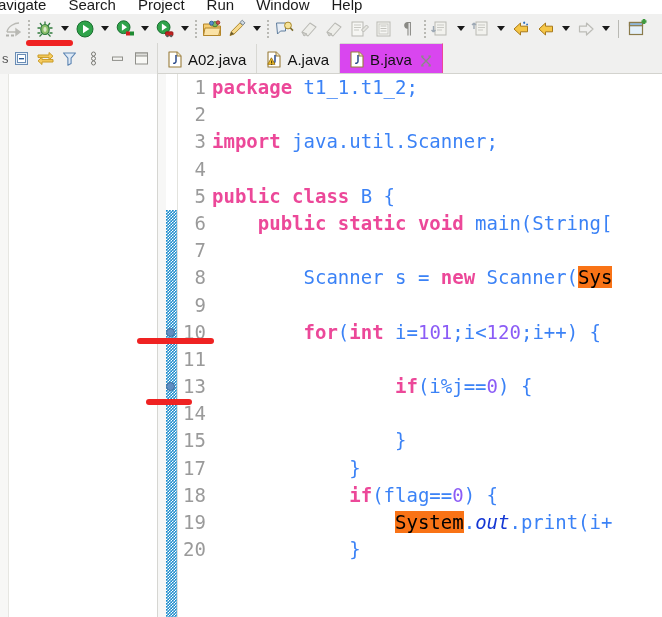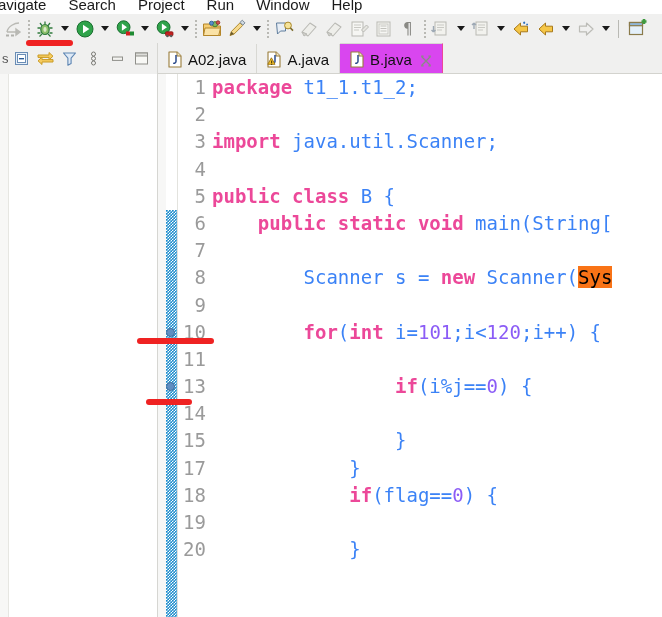--- a/index.html
+++ b/index.html
@@ -428,21 +428,21 @@
         <div class="row"><span class="ln">7</span><span class="src"></span></div>
         <div class="row"><span class="ln">8</span><span class="src"><span class="pln">        Scanner s = </span><span class="kw">new</span><span class="pln"> Scanner(</span><span class="occ">Sys</span></span></div>
         <div class="row"><span class="ln">9</span><span class="src"></span></div>
         <div class="row"><span class="ln">10</span><span class="src"><span class="pln">        </span><span class="kw">for</span><span class="pln">(</span><span class="kw">int</span><span class="pln"> i=</span><span class="fld">101</span><span class="pln">;i&lt;</span><span class="fld">120</span><span class="pln">;i++) {</span></span></div>
         <div class="row"><span class="ln">11</span></div>
         <div class="row"><span class="ln">13</span><span class="src"><span class="pln">                </span><span class="kw">if</span><span class="pln">(i%j==</span><span class="fld">0</span><span class="pln">) {</span></span></div>
         <div class="row"><span class="ln">14</span></div>
         <div class="row"><span class="ln">15</span><span class="src"><span class="pln">                }</span></span></div>
         <div class="row"><span class="ln">17</span><span class="src"><span class="pln">            }</span></span></div>
         <div class="row"><span class="ln">18</span><span class="src"><span class="pln">            </span><span class="kw">if</span><span class="pln">(flag==</span><span class="fld">0</span><span class="pln">) {</span></span></div>
-        <div class="row"><span class="ln">19</span></div>
+        <div class="row"><span class="ln">19</span><span class="src"><span class="pln">                </span><span class="occ">System</span><span class="pln">.</span><span class="stat">out</span><span class="pln">.print(i+</span></span></div>
         <div class="row"><span class="ln">20</span><span class="src"><span class="pln">            }</span></span></div>
       </div>
   </div>
 
   <div id="redmarks">
       <div class="redmark" style="left: 26px; top: 40px; width: 47px; height: 6px;"></div>
       <div class="redmark" style="left: 137px; top: 338px; width: 77px; height: 6px;"></div>
       <div class="redmark" style="left: 146px; top: 399px; width: 46px; height: 6px;"></div>
     </div>
 

